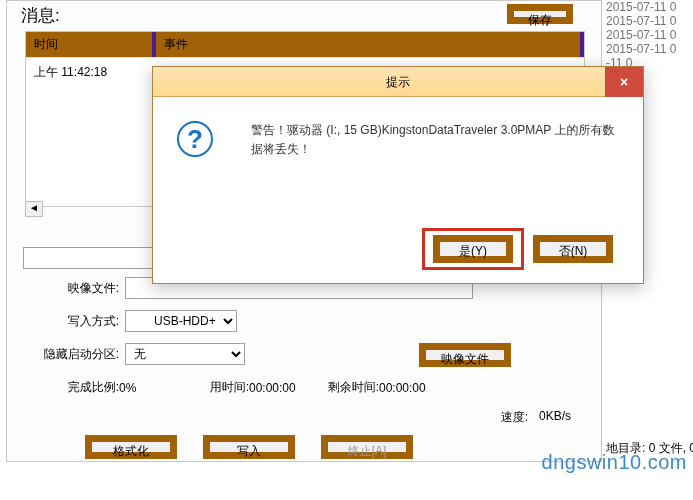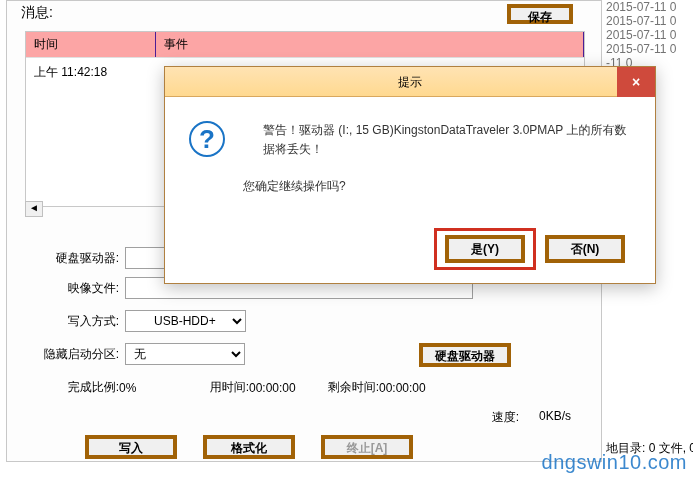--- a/index.html
+++ b/index.html
@@ -1,65 +1,65 @@
 <!DOCTYPE html>
 <html><head>
 <meta charset="utf-8">
 <style>
   * { box-sizing: border-box; font-family: "Microsoft YaHei", "SimSun", sans-serif; font-size: 12px; }
   body { margin: 0; width: 693px; height: 500px; background: #fff; position: relative; overflow: hidden; }
 
   
   .main { position: absolute; left: 6px; top: 0; width: 596px; height: 462px; border: 1px solid #c8c8c8; background: #fdfdfd; }
-  .group-label { position: absolute; left: 14px; top: 3px; font-size: 14px; text-align: center; }
+  .group-label { position: absolute; left: 14px; top: 3px; font-size: 17px; text-align: center; }
   .btn-save-top { position: absolute; right: 28px; top: 3px; width: 66px; height: 20px; }
 
   .list { position: absolute; left: 18px; top: 30px; width: 560px; height: 176px; border: 1px solid #c8c8c8; background: #fff; }
   .list-header { display: flex; border-bottom: 1px solid #e0e0e0; }
-  .list-header div { padding: 4px 8px; border-right: 1px solid #4c1d95; background: #fca5a5; }
+  .list-header div { padding: 4px 8px; border-right: 4px solid #4c1d95; background: #a16207; }
   .list-col-time { width: 130px; }
   .list-col-event { flex: 1; }
   .list-row { padding: 6px 8px; }
   .scroll-left { position: absolute; left: 18px; bottom: 244px; width: 18px; height: 16px; border: 1px solid #c0c0c0; background: #f0f0f0; text-align: center; line-height: 12px; font-size: 10px; }
 
   .form-row { position: absolute; left: 16px; display: flex; align-items: center; gap: 6px; }
   .form-row label { width: 96px; text-align: right; display: inline-block; }
   .row-drive { top: 246px; }
   .row-image { top: 276px; }
   .row-write { top: 309px; }
   .row-hide  { top: 342px; }
 
   select, input[type=text] { border: 1px solid #a0a0a0; background: #fff; height: 22px; padding: 0 4px; }
   .sel-drive { width: 348px; border: none; }
   .inp-image { width: 348px; border-top: none; border-left: none; border-right: none; }
-  .sel-write { width: 121px; padding-left: 24px; }
+  .sel-write { width: 112px; padding-left: 24px; }
   .sel-hide  { width: 120px; }
 
-  button { background: #f0f0f0; border: 4px solid #a16207; height: 24px; cursor: pointer; font-weight: bold; }
+  button { background: #f0f0f0; border: 7px solid #a16207; height: 24px; cursor: pointer; }
   .btn-quick { position: absolute; left: 412px; top: 342px; width: 92px; }
 
   .row-progress { position: absolute; left: 16px; top: 378px; display: flex; align-items: center; }
   .row-progress label { width: 96px; text-align: right; }
   .pct { width: 70px; }
   .timelab { width: 60px; text-align: right; }
   .timeval { width: 70px; }
 
-  .row-speed { position: absolute; right: 30px; top: 408px; display: flex; gap: 20px; }
+  .row-speed { position: absolute; right: 30px; top: 408px; display: flex; gap: 11px; }
 
   .btnbar { position: absolute; left: 0; top: 434px; width: 100%; display: flex; gap: 26px; padding-left: 78px; }
   .btnbar button { width: 92px; }
   .btn-disabled { color: #999; }
 
   
   .loglines { position: absolute; left: 606px; top: 0; width: 86px; font-family: monospace; font-size: 12px; color: #737373; }
   .loglines div { white-space: nowrap; }
   .dirinfo { position: absolute; left: 606px; top: 440px; font-size: 12px; white-space: nowrap; }
 
   
-  .modal { position: absolute; left: 164px; top: 66px; width: 492px; height: 218px; background: #fff; border: 1px solid #b08040; box-shadow: 0 4px 16px rgba(0,0,0,.25); }
+  .modal { position: absolute; left: 152px; top: 66px; width: 492px; height: 218px; background: #fff; border: 1px solid #b08040; box-shadow: 0 4px 16px rgba(0,0,0,.25); }
   .modal-title { background: linear-gradient(#ffe3b3,#ffd990); height: 30px; line-height: 30px; text-align: center; position: relative; font-size: 13px; border-bottom: 1px solid #d9a85e; }
   .modal-close { position: absolute; right: 0; top: 0; width: 38px; height: 30px; background: #cf4a3c; color: #fff; text-align: center; line-height: 30px; font-size: 14px; font-weight: bold; }
   .modal-body { padding: 24px 24px 10px 24px; display: flex; gap: 18px; }
   .q-icon { width: 36px; height: 36px; border: 2px solid #1a74c6; border-radius: 50%; color: #1a74c6; font-size: 26px; font-weight: bold; text-align: center; line-height: 32px; flex-shrink: 0; }
   .modal-text { font-size: 12px; line-height: 1.6; color: #333; }
   .modal-text .warn { margin-bottom: 18px; margin-left: 20px; }
   .modal-btns { position: absolute; right: 30px; bottom: 20px; display: flex; gap: 16px; }
   .modal-btns button { width: 80px; height: 28px; }
   .yes-hilite { outline: 3px solid #d03020; outline-offset: 4px; padding: 0 4px; }
 
@@ -78,58 +78,57 @@
       <div class="list-col-time">时间</div>
       <div class="list-col-event">事件</div>
     </div>
     <div class="list-row">
       <span>上午 11:42:18</span>
     </div>
   </div>
   <div class="scroll-left">◄</div>
 
   <div class="form-row row-drive">
-    <label>硬盘驱动器:</label>
     <input type="text" class="sel-drive" style="">
   </div>
   <div class="form-row row-image">
     <label>映像文件:</label>
     <input type="text" class="inp-image" style="">
   </div>
   <div class="form-row row-write">
     <label>写入方式:</label>
     <select class="sel-write">
       <option>USB-HDD+</option>
     </select>
   </div>
   <div class="form-row row-hide">
     <label>隐藏启动分区:</label>
     <select class="sel-hide">
       <option>无</option>
     </select>
   </div>
-  <button class="btn-quick">硬盘驱动器</button>
+  <button class="btn-quick">映像文件</button>
 
   <div class="row-progress">
     <label>完成比例:</label>
     <span class="pct">0%</span>
     <span class="timelab">用时间:</span>
     <span class="timeval">00:00:00</span>
     <span class="timelab">剩余时间:</span>
     <span class="timeval">00:00:00</span>
   </div>
 
   <div class="row-speed">
     <span>速度:</span>
     <span>0KB/s</span>
   </div>
 
   <div class="btnbar">
+    <button>格式化</button>
     <button>写入</button>
-    <button>格式化</button>
     <button class="btn-disabled">终止[A]</button>
   </div>
 </div>
 
 <div class="loglines">
   <div>2015-07-11 0</div>
   <div>2015-07-11 0</div>
   <div>2015-07-11 0</div>
   <div>2015-07-11 0</div>
   <div>-11 0</div>
@@ -141,21 +140,20 @@
 
 <div class="modal">
   <div class="modal-title">
     <span>提示</span>
     <div class="modal-close">×</div>
   </div>
   <div class="modal-body">
     <div class="q-icon">?</div>
     <div class="modal-text">
       <div class="warn">警告！驱动器 (I:, 15 GB)KingstonDataTraveler 3.0PMAP 上的所有数据将丢失！</div>
-      <div>您确定继续操作吗?</div>
     </div>
   </div>
   <div class="modal-btns">
     <span class="yes-hilite">
       <button>是(Y)</button>
     </span>
     <button>否(N)</button>
   </div>
 </div>
 

